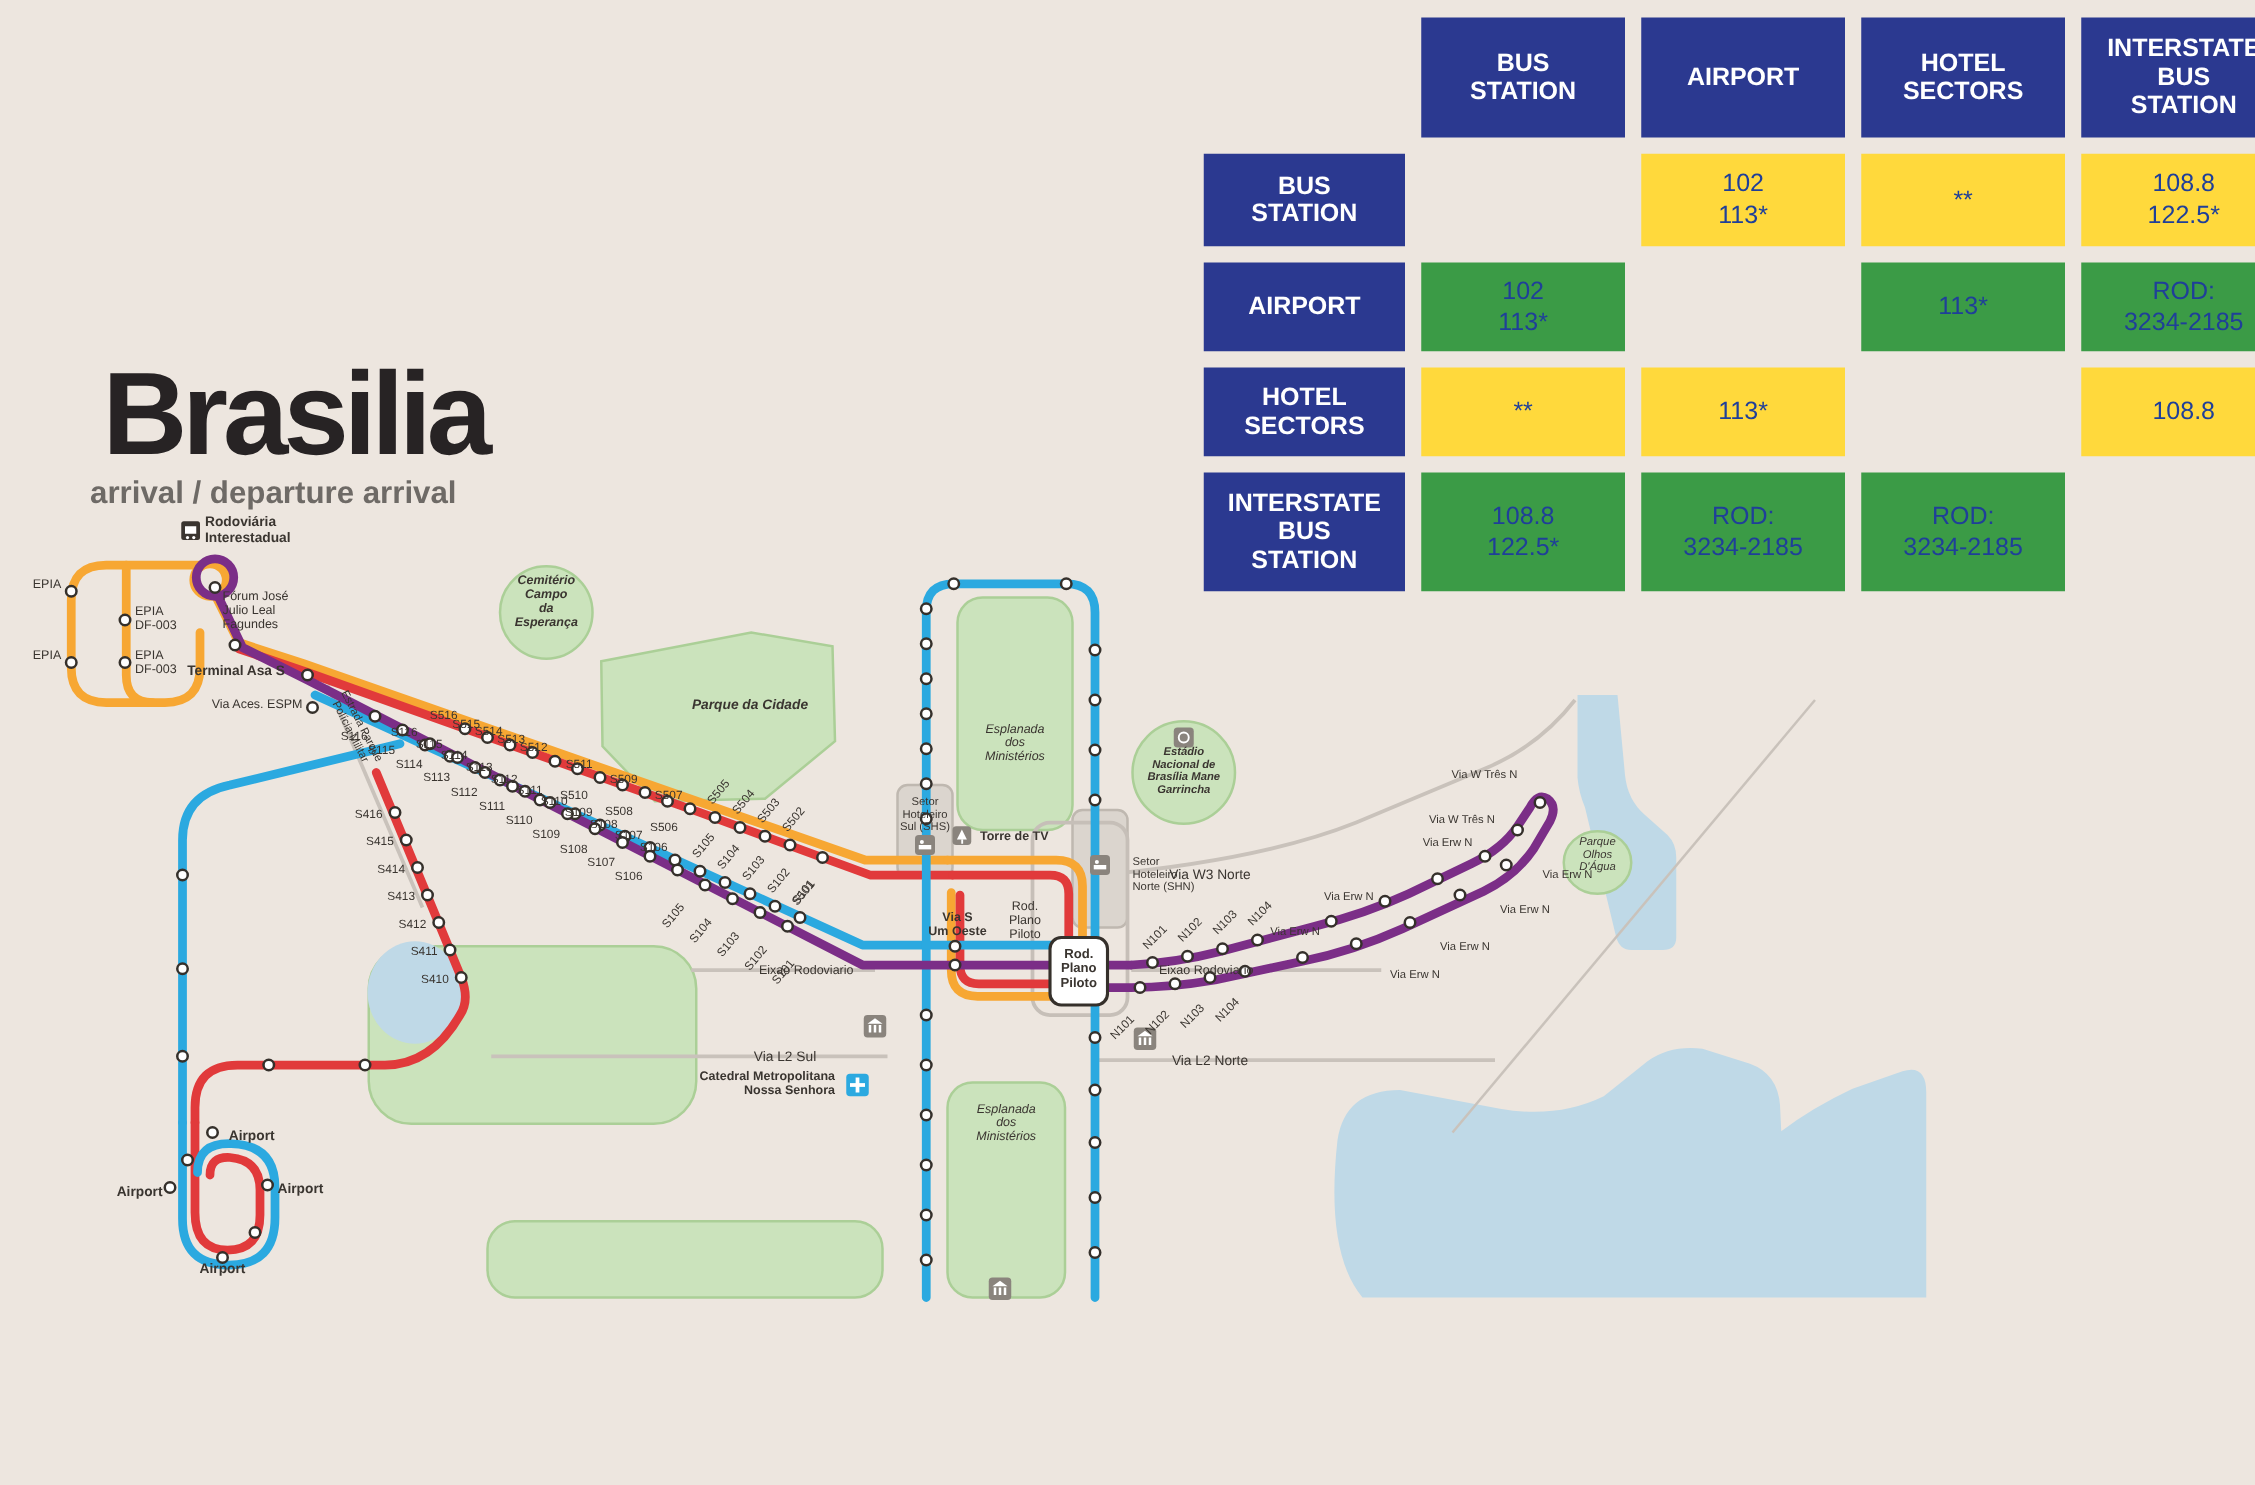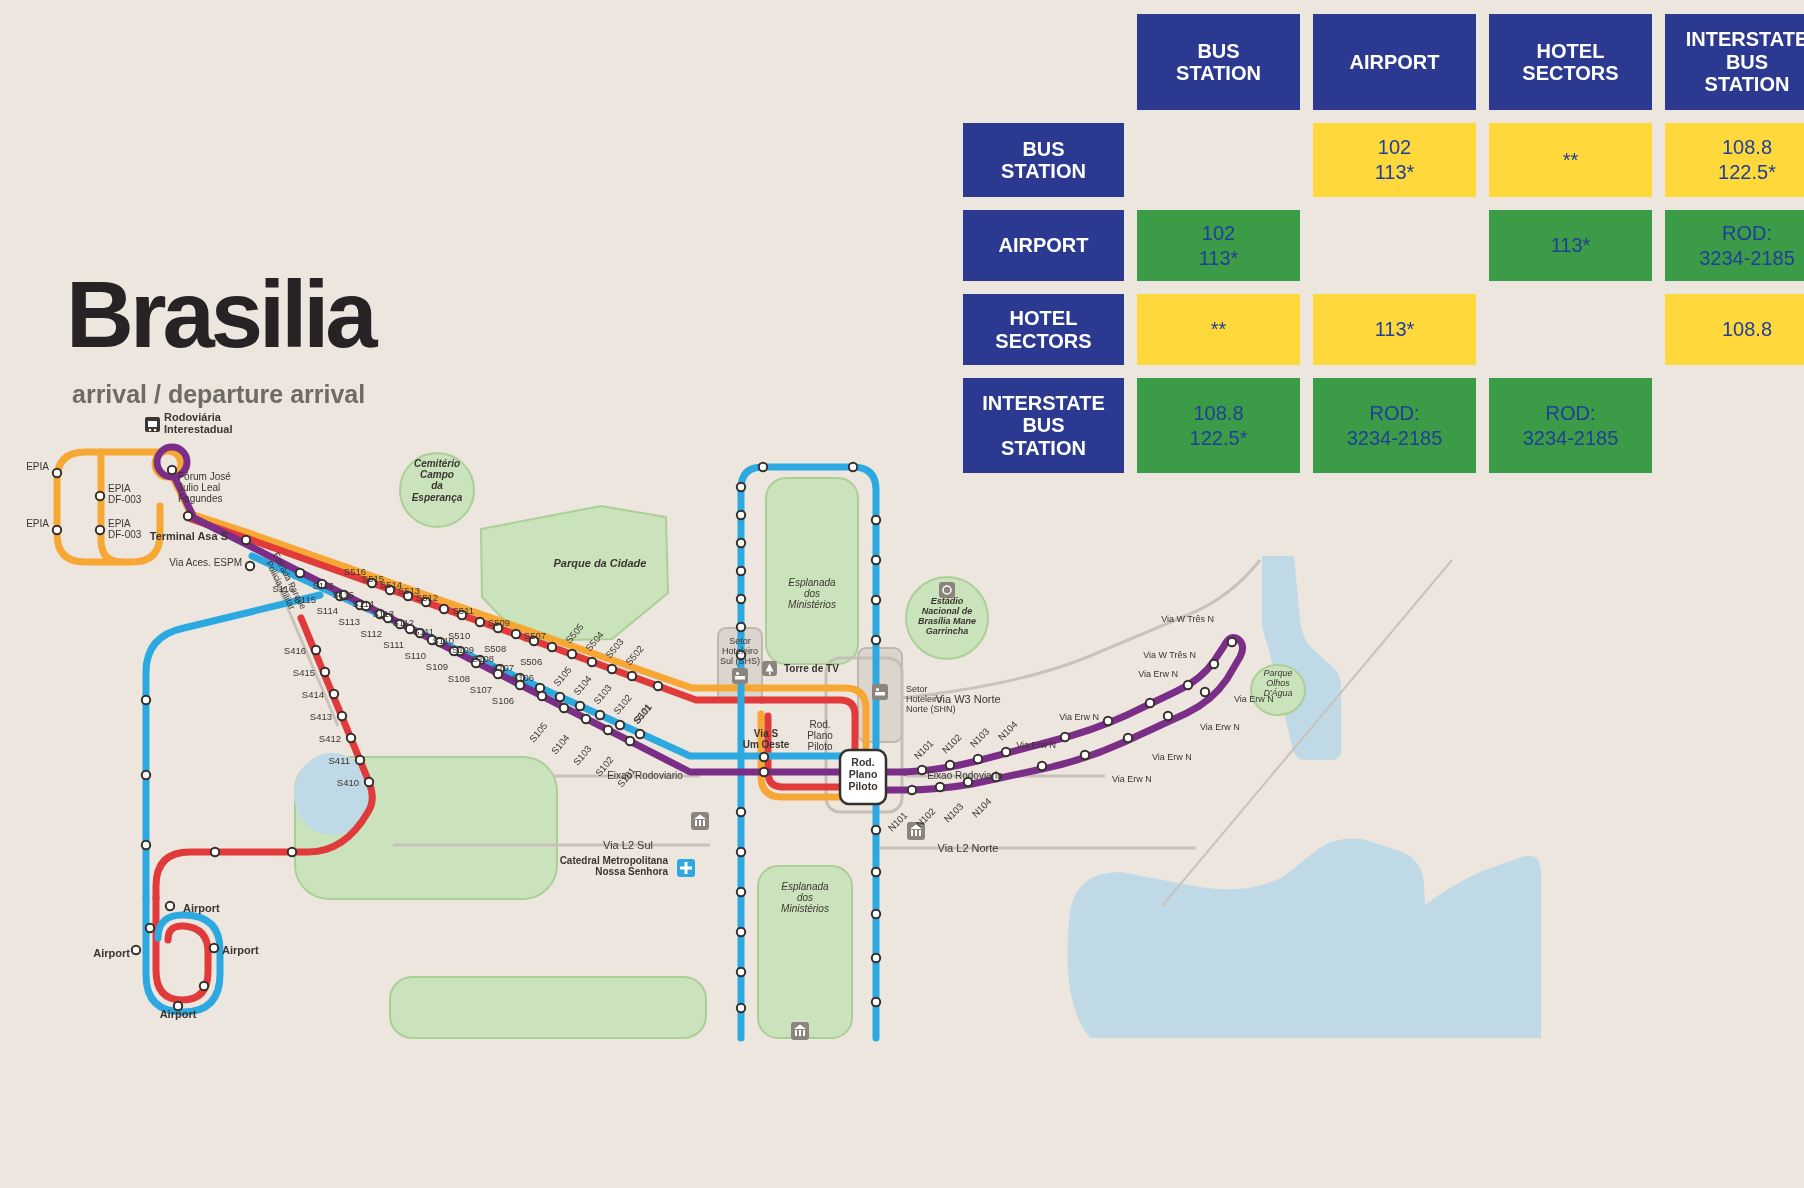--- a/index.html
+++ b/index.html
@@ -2,21 +2,21 @@
 <html style="--bg: #EDE6DF; --header_bg: #2B3990; --header_text: #FFFFFF; --cell_text: #1F3F99; --yellow: #FFD93C; --green: #3B9B46; --orange: #F7A733; --red: #E13A3B; --purple: #7B2E87; --blue: #2BA9E0; --park: #CBE3BC; --park_border: #ABCF97; --water: #BFD9E7; --road: #C9C2BB; --road_label: #A59E97; --green_label: #3E9E4C; --dark: #3A3530; --title: #272324; --subtitle: #6E6A66;"><head>
 <meta charset="utf-8">
 <style>
   html,body{margin:0;padding:0;}
   body{
     width:1804px;height:1188px;overflow:hidden;
     font-family:"Liberation Sans",sans-serif;
   }
   .page{position:relative;width:1804px;height:1188px;background:var(--bg,#EDE6DF);}
   .page-title{
-    position:absolute;left:66px;top:268px;margin:0;
+    position:absolute;left:66px;top:268px;margin:16px;
     font-size:94px;font-weight:bold;letter-spacing:-4px;color:var(--title,#272324);
     line-height:1;
   }
   .page-subtitle{
     position:absolute;left:72px;top:380px;
     font-size:25px;font-weight:bold;color:var(--subtitle,#6E6A66);
   }
   #matrix{
     position:absolute;left:963px;top:14px;
     display:grid;

